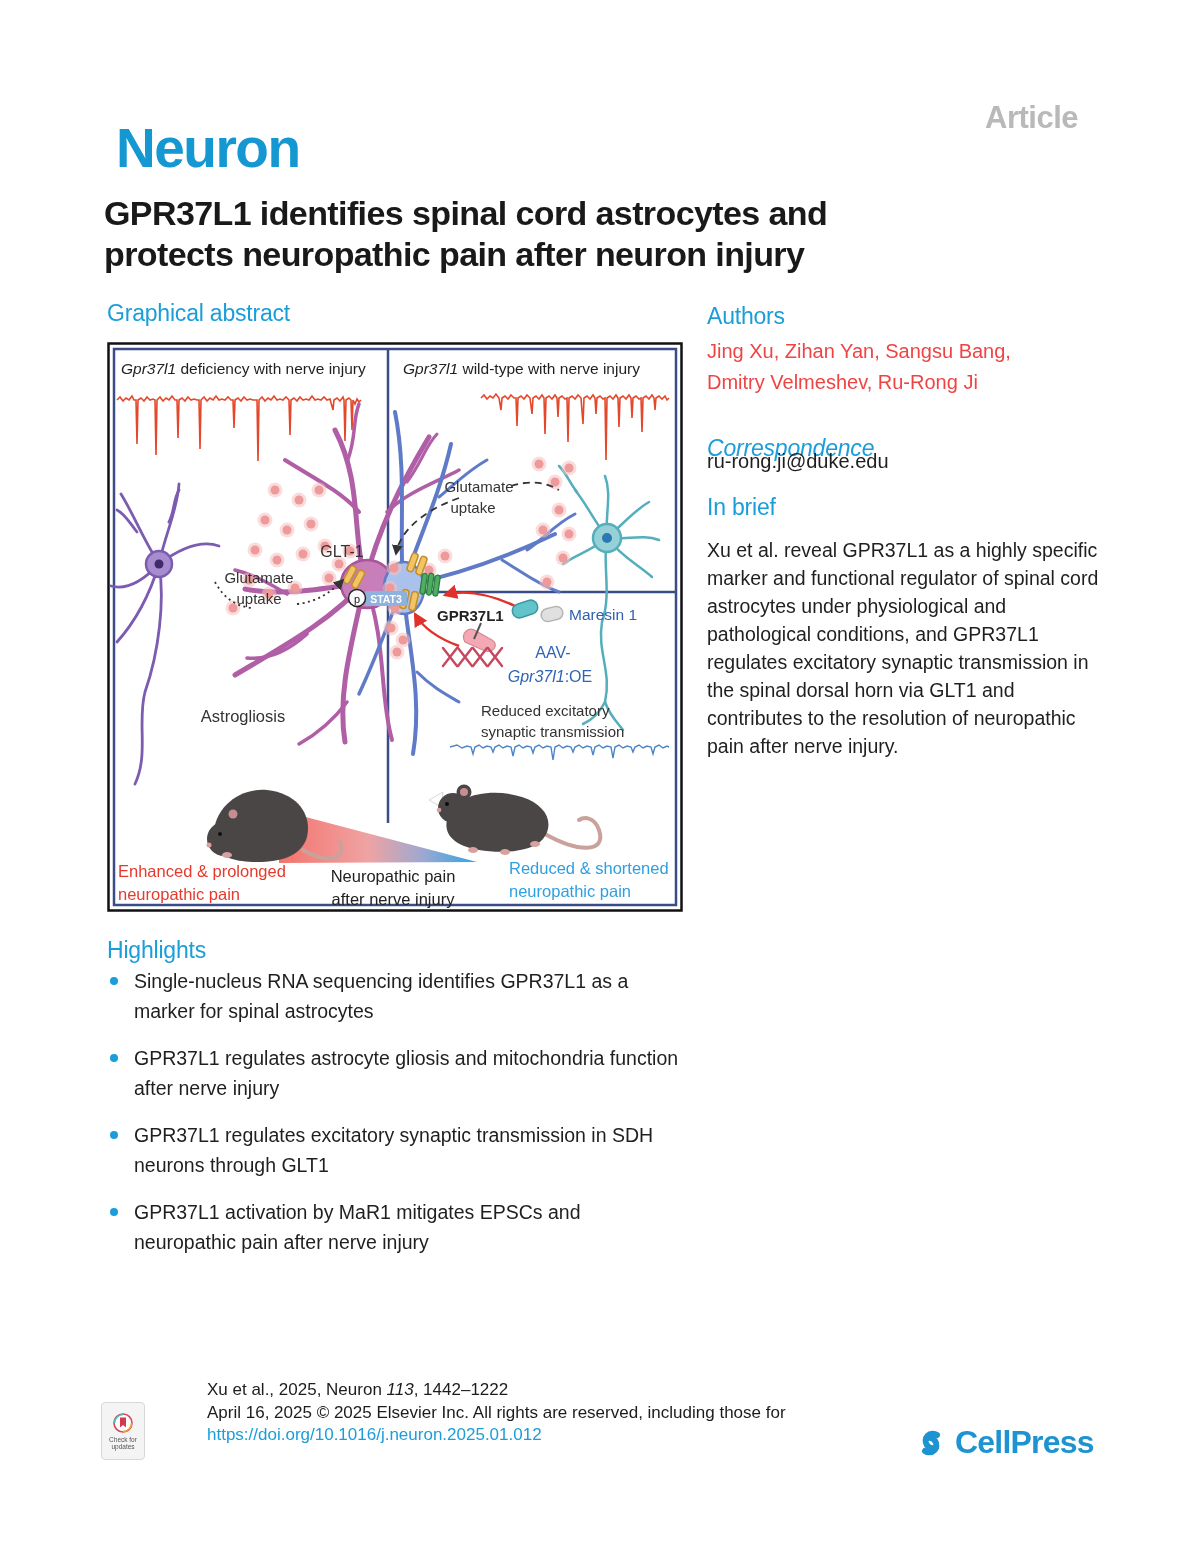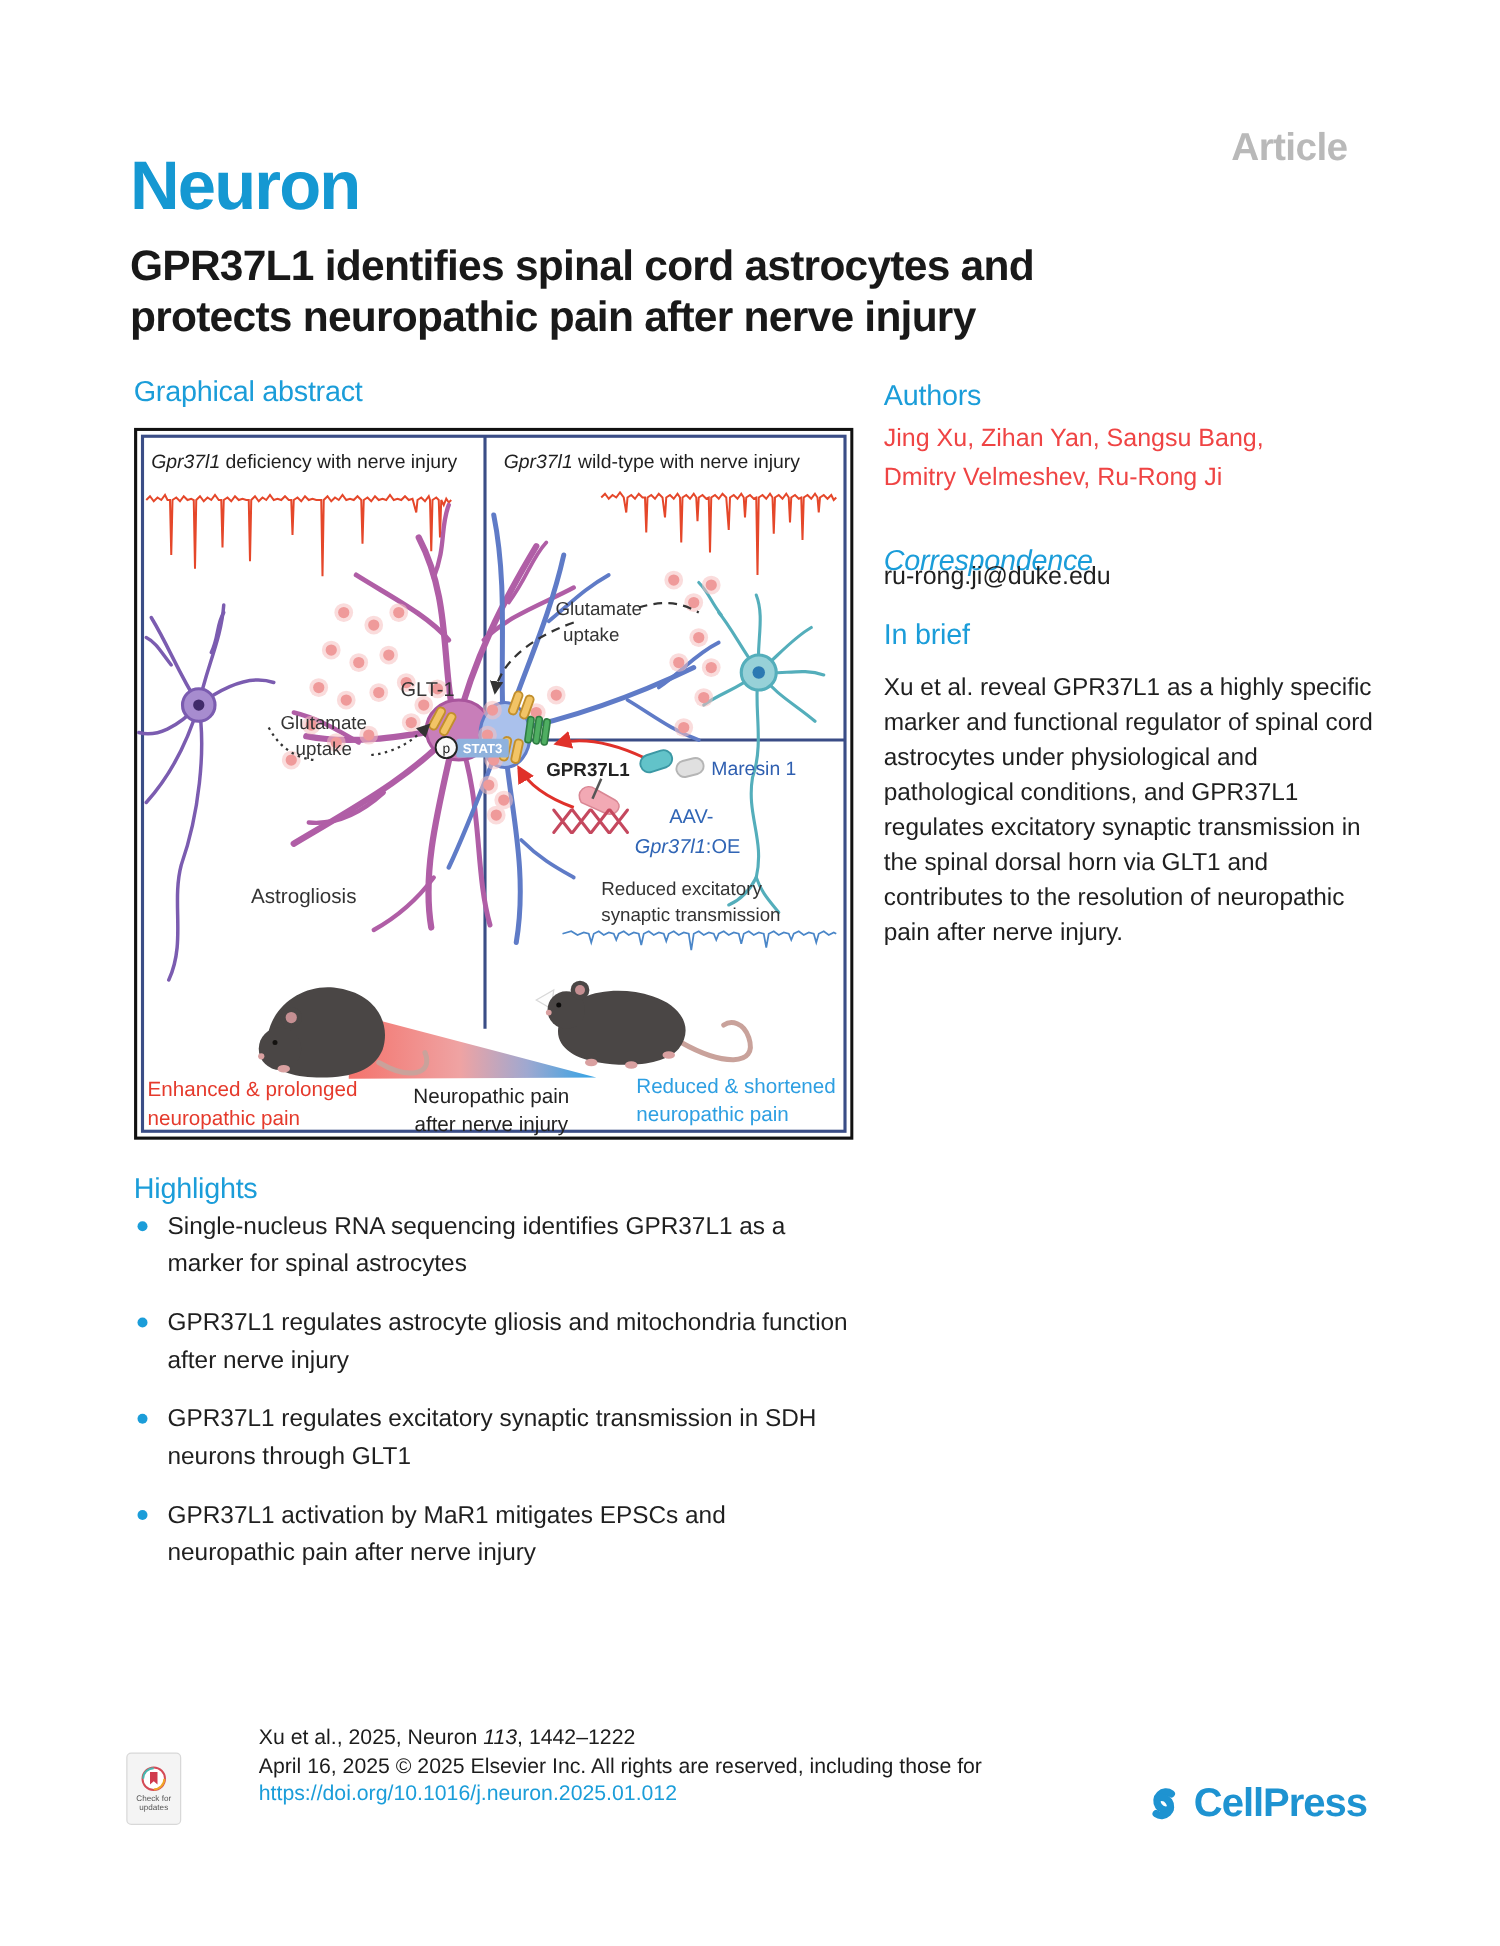--- a/index.html
+++ b/index.html
@@ -2,21 +2,21 @@
 <html><head>
 <meta charset="utf-8">
 <style>
   * { margin:0; padding:0; box-sizing:border-box; }
   html,body { background:#fff; }
   .page {
     position:relative; width:1200px; height:1557px; background:#ffffff;
     font-family:"Liberation Sans","DejaVu Sans",sans-serif; color:#222; overflow:hidden;
   }
   .journal-logo {
-    position:absolute; left:104px; top:116px; font-size:55px; font-weight:bold;
+    position:absolute; left:116px; top:116px; font-size:55px; font-weight:bold;
     color:#1598d2; letter-spacing:-1.5px;
   }
   .article-type {
     position:absolute; right:122px; top:100px; font-size:31px; font-weight:bold;
     color:#b9b9b9; letter-spacing:-0.5px;
   }
   .paper-title {
     position:absolute; left:104px; top:193px; width:920px; font-size:34px;
     font-weight:bold; color:#191919; letter-spacing:-0.6px; line-height:41px;
   }
@@ -57,21 +57,21 @@
 </head>
 <body>
 
 <div class="page">
 
   <div class="journal-logo">Neuron</div>
   <div class="article-type">Article</div>
 
   <h1 class="paper-title">
     <span>GPR37L1 identifies spinal cord astrocytes and</span><br>
-    <span>protects neuropathic pain after nerve injury</span>
+    <span>protects neuropathic pain after neuron injury</span>
   </h1>
 
   <div class="sec-heading ga-heading">Graphical abstract</div>
 
   <div class="figure-wrap">
     <svg width="576" height="570" viewBox="0 0 576 570">
       <defs>
         <marker id="arrBlk" markerWidth="8" markerHeight="8" refX="5" refY="3" orient="auto">
           <path d="M0,0 L6,3 L0,6 Z" fill="#333"></path>
         </marker>

